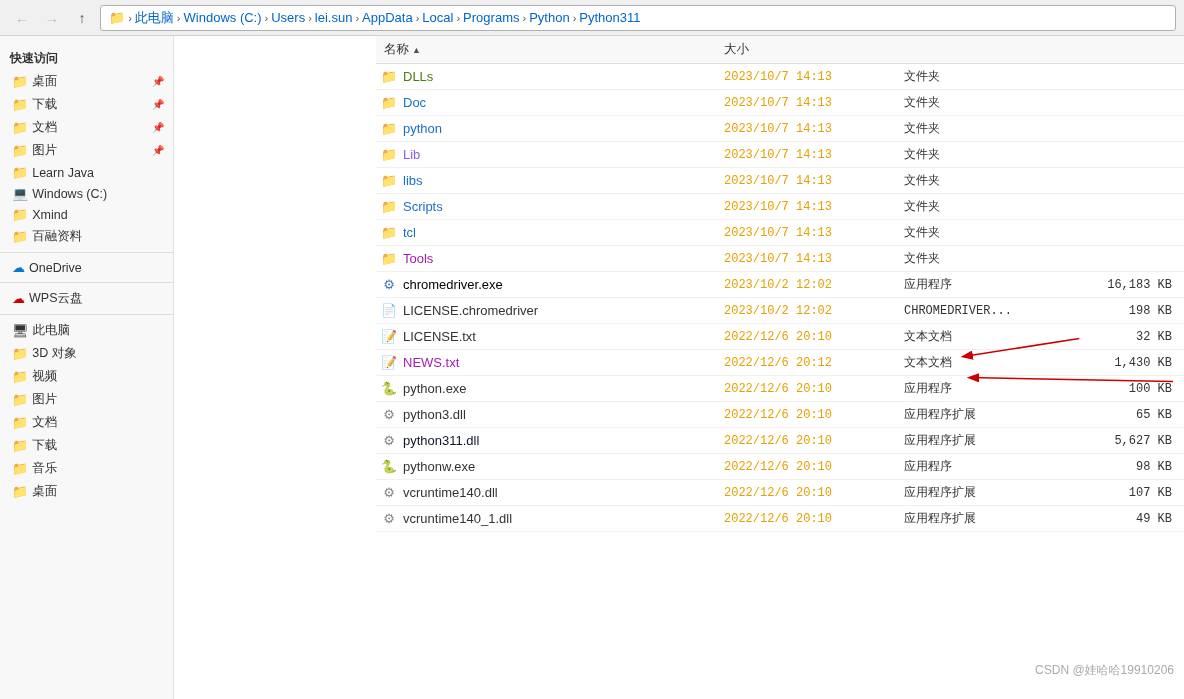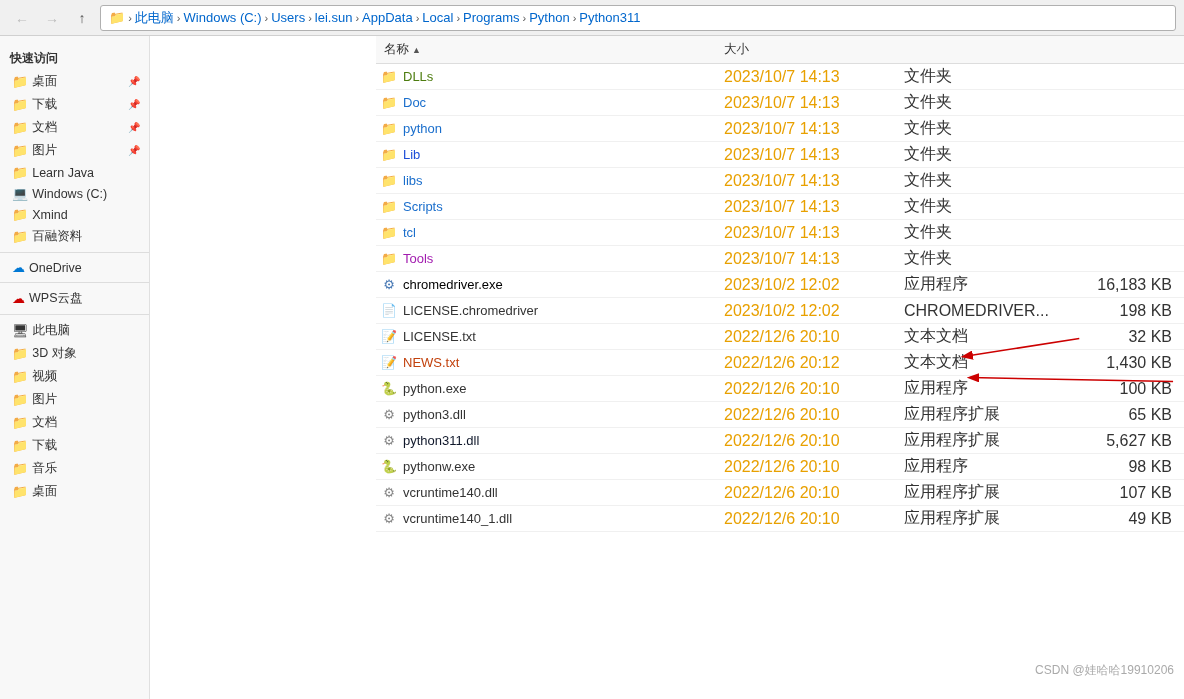--- a/index.html
+++ b/index.html
@@ -78,21 +78,21 @@
 
     
     .main-area {
       display: flex;
       flex: 1;
       overflow: hidden;
     }
 
     
     .sidebar {
-      width: 150px;
+      width: 174px;
       background: #f8f8f8;
       border-right: 1px solid #e0e0e0;
       overflow-y: auto;
       padding: 6px 0;
       flex-shrink: 0;
     }
 
     .sidebar-section-title {
       font-size: 12px;
       font-weight: bold;
@@ -201,26 +201,27 @@
     .file-icon {
       width: 18px;
       height: 18px;
       flex-shrink: 0;
       display: flex;
       align-items: center;
       justify-content: center;
     }
 
     .file-cell {
-      font-size: 16px;
+      font-size: 12px;
       color: #333;
       padding: 0 4px;
       overflow: hidden;
       text-overflow: ellipsis;
       white-space: nowrap;
+      font-family: Liberation Mono, monospace;
     }
 
     .file-cell.date { color: #e8a000; }
     .file-cell.size { text-align: right; padding-right: 8px; }
 
     .file-list-wrapper {
       position: relative;
       flex: 1;
       overflow: hidden;
     }
@@ -408,21 +409,21 @@
       <span class="file-icon" style="color:#e8a000">📁</span>
       <span style="color:#1a6ecc">python</span>
     </div>
     <div class="file-cell date">2023/10/7 14:13</div>
     <div class="file-cell">文件夹</div>
     <div class="file-cell size"></div>
   </div>
             <div class="file-row">
     <div class="file-name-cell">
       <span class="file-icon" style="color:#e8a000">📁</span>
-      <span style="color:#1d4ed8">Lib</span>
+      <span style="color:#8b5cf6">Lib</span>
     </div>
     <div class="file-cell date">2023/10/7 14:13</div>
     <div class="file-cell">文件夹</div>
     <div class="file-cell size"></div>
   </div>
             <div class="file-row">
     <div class="file-name-cell">
       <span class="file-icon" style="color:#e8a000">📁</span>
       <span style="color:#1a6ecc">libs</span>
     </div>
@@ -480,21 +481,21 @@
       <span class="file-icon" style="color:#777">📝</span>
       <span style="color:#333">LICENSE.txt</span>
     </div>
     <div class="file-cell date">2022/12/6 20:10</div>
     <div class="file-cell">文本文档</div>
     <div class="file-cell size">32 KB</div>
   </div>
             <div class="file-row">
     <div class="file-name-cell">
       <span class="file-icon" style="color:#777">📝</span>
-      <span style="color:#c2410c">NEWS.txt</span>
+      <span style="color:#a21caf">NEWS.txt</span>
     </div>
     <div class="file-cell date">2022/12/6 20:12</div>
     <div class="file-cell">文本文档</div>
     <div class="file-cell size">1,430 KB</div>
   </div>
             <div class="file-row">
     <div class="file-name-cell">
       <span class="file-icon" style="color:#3572A5">🐍</span>
       <span style="color:#333">python.exe</span>
     </div>

